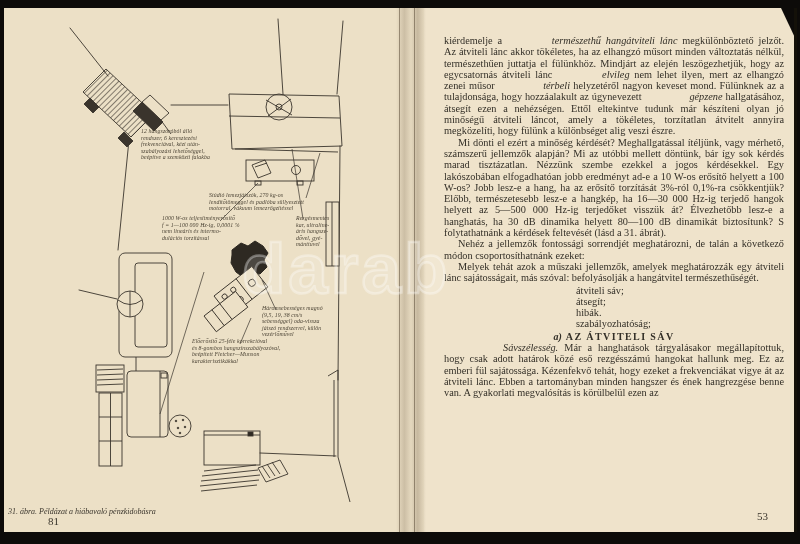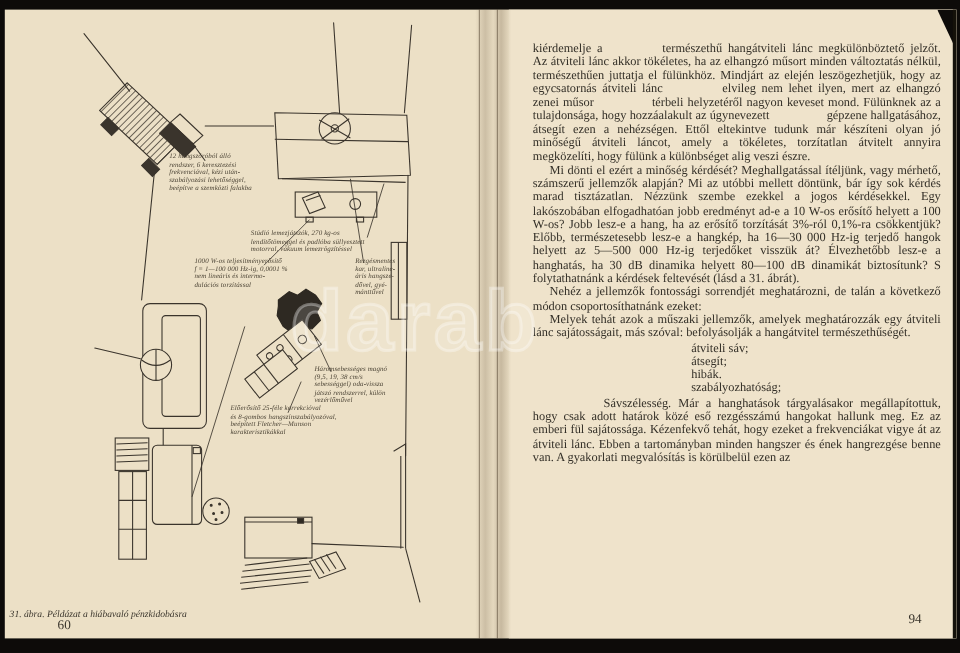--- a/index.html
+++ b/index.html
@@ -12,21 +12,21 @@
   .gutter-line{position:absolute;top:0;width:1px;height:524px;background:rgba(62,46,28,.45);}
   .corner-shadow{position:absolute;right:0;top:0;width:16px;height:34px;background:#0d0b09;
           clip-path:polygon(100% 0,0 0,100% 100%);}
   .edge-right{position:absolute;right:0;top:0;width:3px;height:524px;background:#141109;}
 
   
   .textcol{position:absolute;left:440px;top:27px;width:340px;font-size:10.3px;line-height:11.3px;
            text-align:justify;color:#332f27;}
   .textcol p{margin:0;}
   .ind{text-indent:14px;}
-  .it{padding-left:45px;}
+  .it{font-style:italic;padding-left:45px;}
   .list{margin:1px 0 1px 116px;text-align:left;}
   .list div{line-height:11.3px;margin-left:16px;}
   .p-after-list{margin-top:11px !important;}
   .heading{margin:13px 0 11px;text-align:center;font-weight:bold;font-size:10px;letter-spacing:1.4px;text-indent:0;}
   .heading .pfx{font-style:italic;font-weight:bold;letter-spacing:0;margin-right:4px;}
   .pagenum{position:absolute;font-size:11px;color:#3a352c;}
   .pn-left{left:44px;top:507px;}
   .pn-right{left:753px;top:502px;}
 
   
@@ -207,36 +207,39 @@
 (9,5, 19, 38 cm/s
 sebességgel) oda-vissza
 játszó rendszerrel, külön
 vezérlőművel</div>
     <div class="lbl" style="left:188px;top:330px;width:105px">Előerősítő 25-féle korrekcióval
 és 8-gombos hangszínszabályozóval,
 beépített Fletcher—Munson
 karakterisztikákkal</div>
 
     <div class="caption">31. ábra. Példázat a hiábavaló pénzkidobásra</div>
-    <div class="pagenum pn-left">60</div>
+    <div class="pagenum pn-left">81</div>
 
     <div class="textcol">
       <p><span>kiérdemelje a </span><span class="it">természethű hangátviteli lánc</span><span> megkülönböztető jelzőt. Az átviteli lánc akkor tökéletes, ha az elhangzó műsort minden változtatás nélkül, természethűen juttatja el fülünkhöz. Mindjárt az elején leszögezhetjük, hogy az egycsatornás átviteli lánc </span><span class="it">elvileg</span><span> nem lehet ilyen, mert az elhangzó zenei műsor </span><span class="it">térbeli</span><span> helyzetéről nagyon keveset mond. Fülünknek az a tulajdonsága, hogy hozzáalakult az úgynevezett </span><span class="it">gépzene</span><span> hallgatásához, átsegít ezen a nehézségen. Ettől eltekintve tudunk már készíteni olyan jó minőségű átviteli láncot, amely a tökéletes, torzítatlan átvitelt annyira megközelíti, hogy fülünk a különbséget alig veszi észre.</span></p>
       <p class="ind"><span>Mi dönti el ezért a minőség kérdését? Meghallgatással ítéljünk, vagy mérhető, számszerű jellemzők alapján? Mi az utóbbi mellett döntünk, bár így sok kérdés marad tisztázatlan. Nézzünk szembe ezekkel a jogos kérdésekkel. Egy lakószobában elfogadhatóan jobb eredményt ad-e a 10 W-os erősítő helyett a 100 W-os? Jobb lesz-e a hang, ha az erősítő torzítását 3%-ról 0,1%-ra csökkentjük? Előbb, természetesebb lesz-e a hangkép, ha 16—30 000 Hz-ig terjedő hangok helyett az 5—500 000 Hz-ig terjedőket visszük át? Élvezhetőbb lesz-e a hanghatás, ha 30 dB dinamika helyett 80—100 dB dinamikát biztosítunk? S folytathatnánk a kérdések feltevését (lásd a 31. ábrát).</span></p>
       <p class="ind"><span>Nehéz a jellemzők fontossági sorrendjét meghatározni, de talán a következő módon csoportosíthatnánk ezeket:</span></p>
       <p class="ind"><span>Melyek tehát azok a műszaki jellemzők, amelyek meghatározzák egy átviteli lánc sajátosságait, más szóval: befolyásolják a hangátvitel természethűségét.</span></p>
       <div class="list">
           <div>átviteli sáv;</div>
           <div>átsegít;</div>
           <div>hibák.</div>
           <div>szabályozhatóság;</div>
         </div>
+      <p class="heading">
+        <span class="pfx">a)</span><span>AZ ÁTVITELI SÁV</span>
+      </p>
       <p class="ind"><span class="it">Sávszélesség.</span><span> Már a hanghatások tárgyalásakor megállapítottuk, hogy csak adott határok közé eső rezgésszámú hangokat hallunk meg. Ez az emberi fül sajátossága. Kézenfekvő tehát, hogy ezeket a frekvenciákat vigye át az átviteli lánc. Ebben a tartományban minden hangszer és ének hangrezgése benne van. A gyakorlati megvalósítás is körülbelül ezen az</span></p>
     </div>
-    <div class="pagenum pn-right">94</div>
+    <div class="pagenum pn-right">53</div>
 
     <div class="gutter"></div>
     <div class="gutter-line" style="left:395px"></div>
     <div class="gutter-line" style="left:410px"></div>
     <div class="corner-shadow"></div>
     <div class="edge-right"></div>
 
     <div class="watermark">darab</div>
   </div>
 </div>

